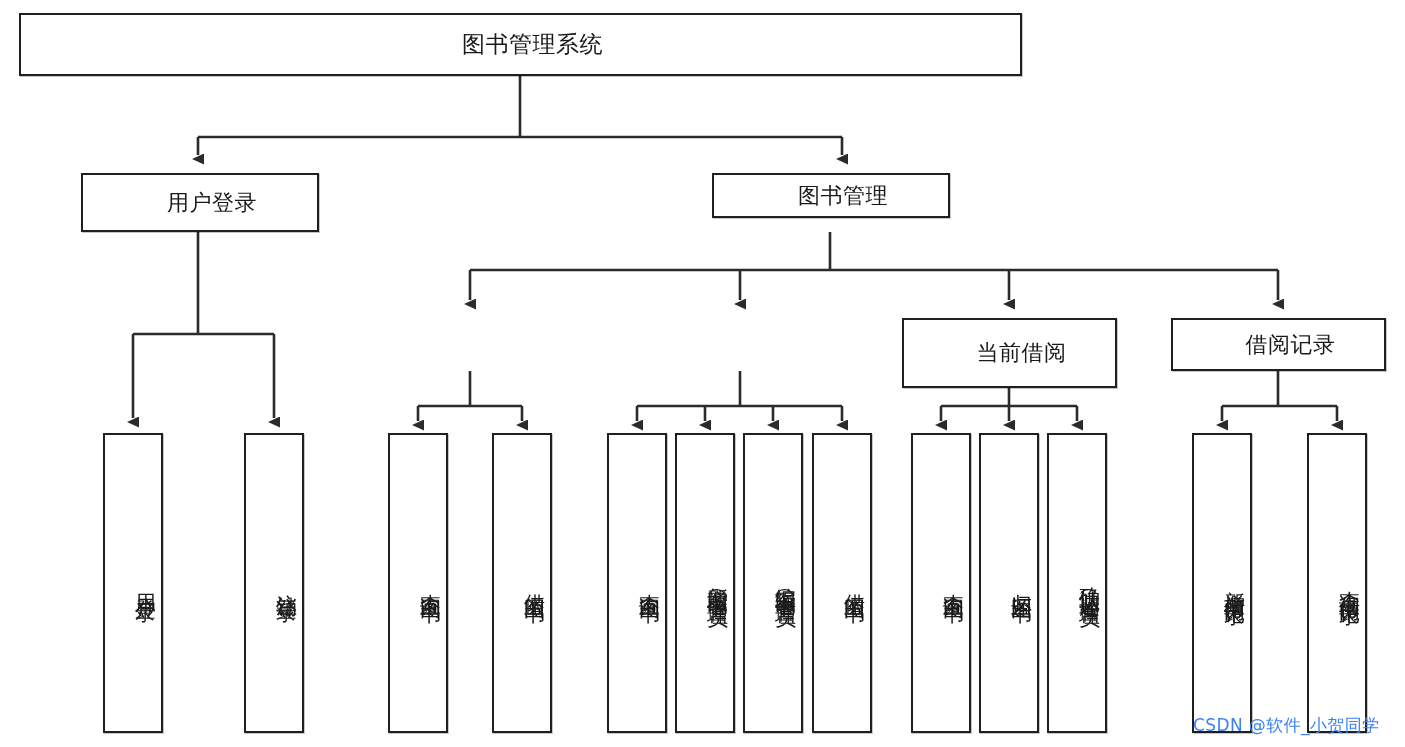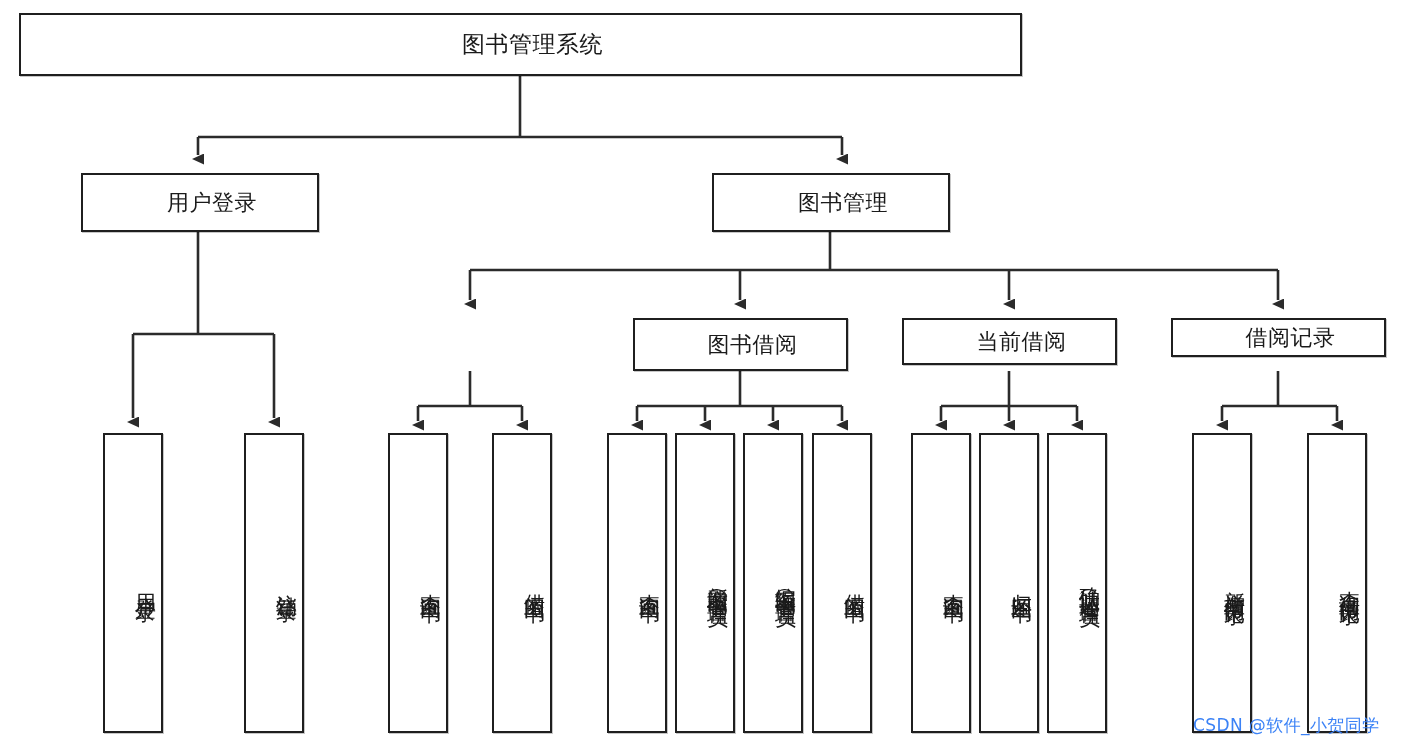--- a/index.html
+++ b/index.html
@@ -123,31 +123,28 @@
     </g>
   </svg>
 
   <div class="node horizontal" id="node-root" style="left:19px; top:13px; width:1003px; height:63px;">
     <span class="label">图书管理系统</span>
   </div>
 
   <div class="node horizontal" style="left:81px; top:173px; width:238px; height:59px;">
     <span class="label">用户登录</span>
   </div>
-  <div class="node horizontal" style="left:712px; top:173px; width:238px; height:59px;">
+  <div class="node horizontal" style="left:712px; top:173px; width:238px; height:45px;">
     <span class="label">图书管理</span>
   </div>
 
-  <div class="node horizontal" style="left:633px; top:318px; width:215px; height:53px;">
-    <span class="label">图书借阅</span>
-  </div>
-  <div class="node horizontal" style="left:902px; top:318px; width:215px; height:47px;">
+  <div class="node horizontal" style="left:902px; top:318px; width:215px; height:70px;">
     <span class="label">当前借阅</span>
   </div>
-  <div class="node horizontal" style="left:1171px; top:318px; width:215px; height:39px;">
+  <div class="node horizontal" style="left:1171px; top:318px; width:215px; height:53px;">
     <span class="label">借阅记录</span>
   </div>
 
   <div class="node vertical" style="left:103px; top:433px; width:60px; height:300px;">
     <span class="label">用户登录</span>
   </div>
   <div class="node vertical" style="left:244px; top:433px; width:60px; height:300px;">
     <span class="label">注销登录</span>
   </div>
 

